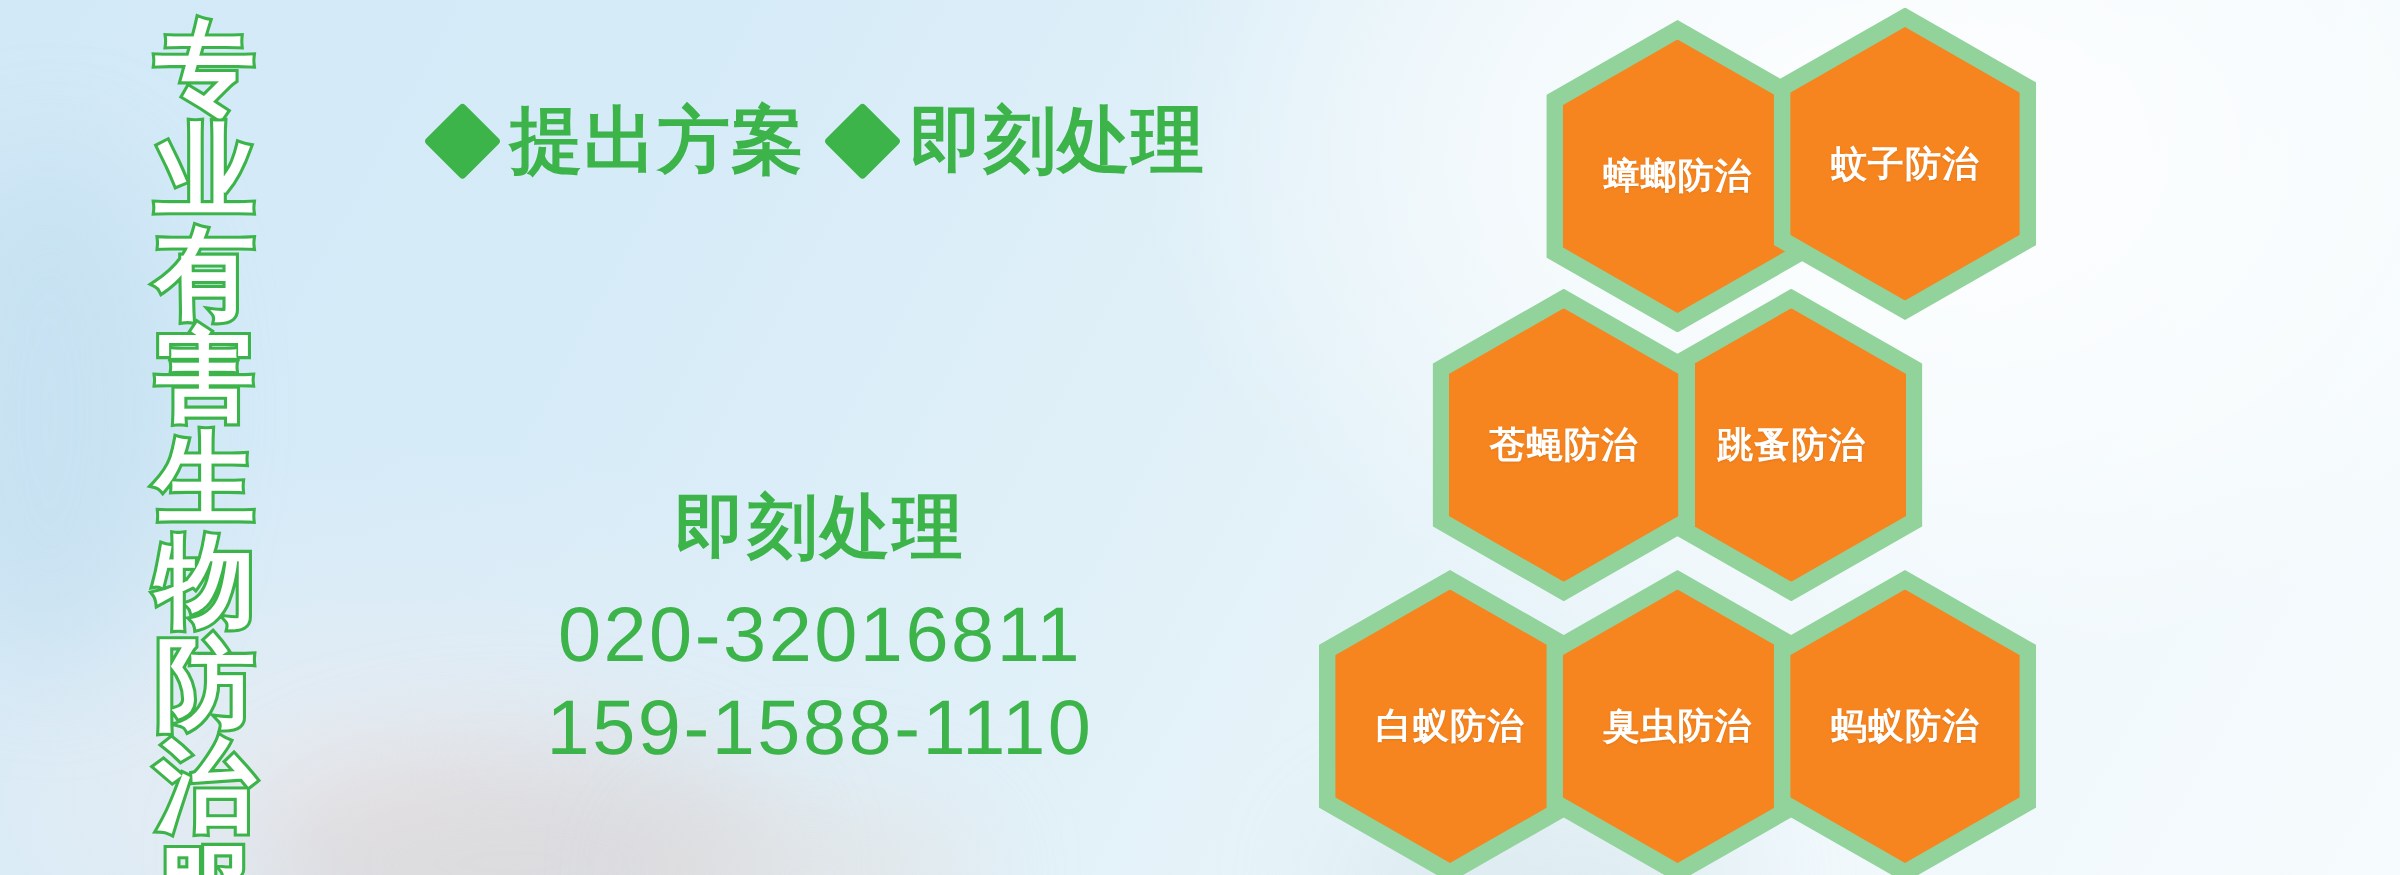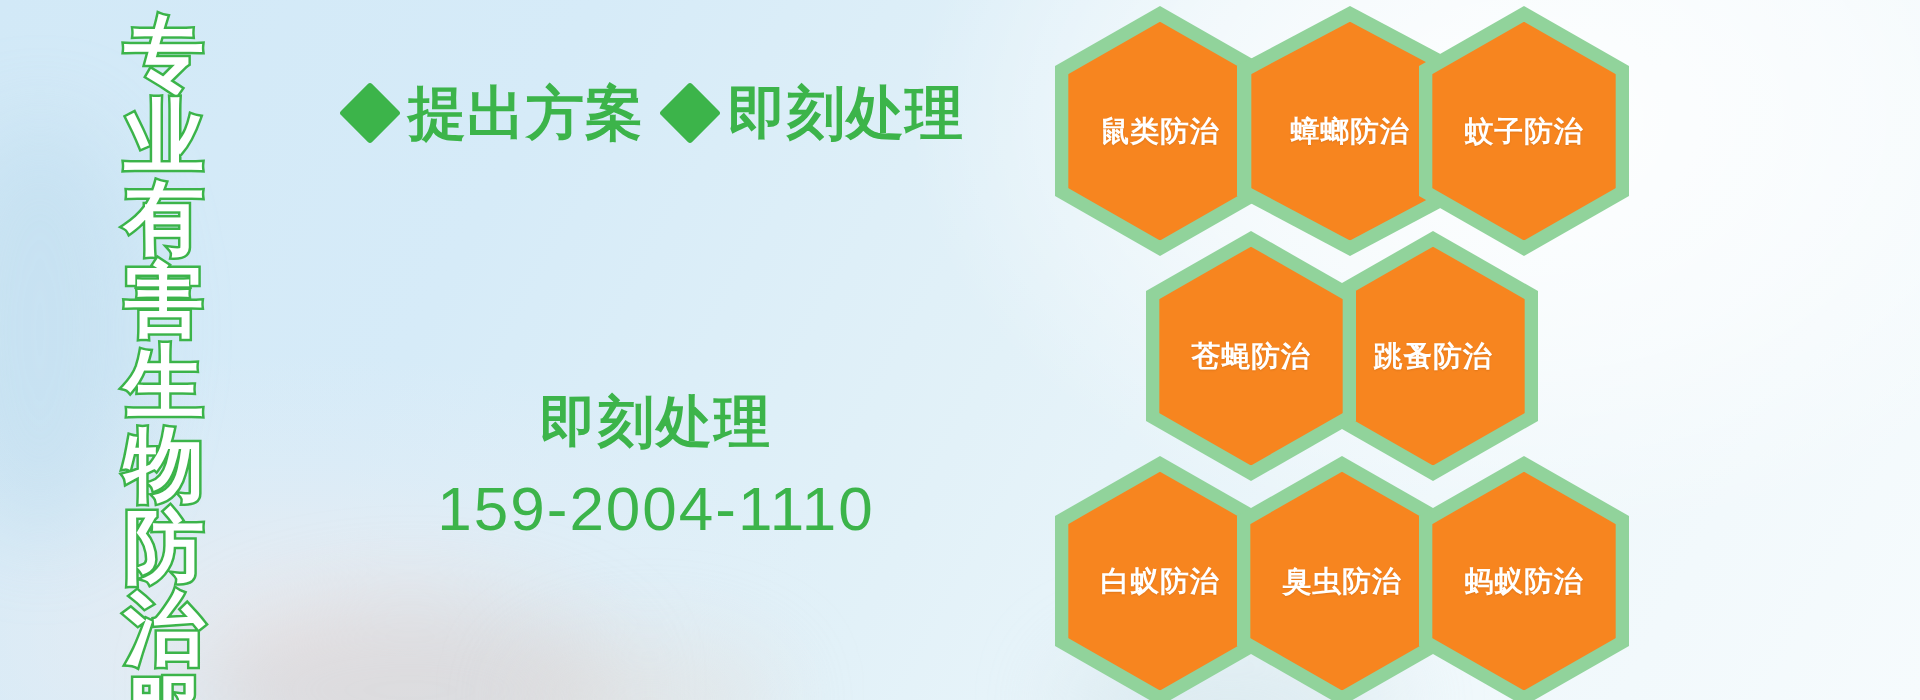--- a/index.html
+++ b/index.html
@@ -120,31 +120,26 @@
         <span class="diamond-icon"></span>
         <span class="feat-label">即刻处理</span>
       </div>
     </div>
     <div class="feat-row">
     </div>
   </div>
 
   <div id="contact">
     <div id="contact-heading">即刻处理</div>
-    <div class="phone">159-2004-1110</div>
+    <div class="phone">020-32016811</div>
+    <div class="phone">159-1588-1110</div>
   </div>
 
   <div id="hex-grid">
-    <div class="hex-cell" style="left:0px;top:6px;">
-      <div class="hex-outer"></div>
-      <div class="hex-inner">
-        <span class="hex-label">鼠类防治</span>
-      </div>
-    </div>
-    <div class="hex-cell" style="left:182px;top:6px;padding-left:16px;">
+    <div class="hex-cell" style="left:182px;top:16px;">
       <div class="hex-outer"></div>
       <div class="hex-inner">
         <span class="hex-label">蟑螂防治</span>
       </div>
     </div>
     <div class="hex-cell" style="left:364px;top:6px;">
       <div class="hex-outer"></div>
       <div class="hex-inner">
         <span class="hex-label">蚊子防治</span>
       </div>

